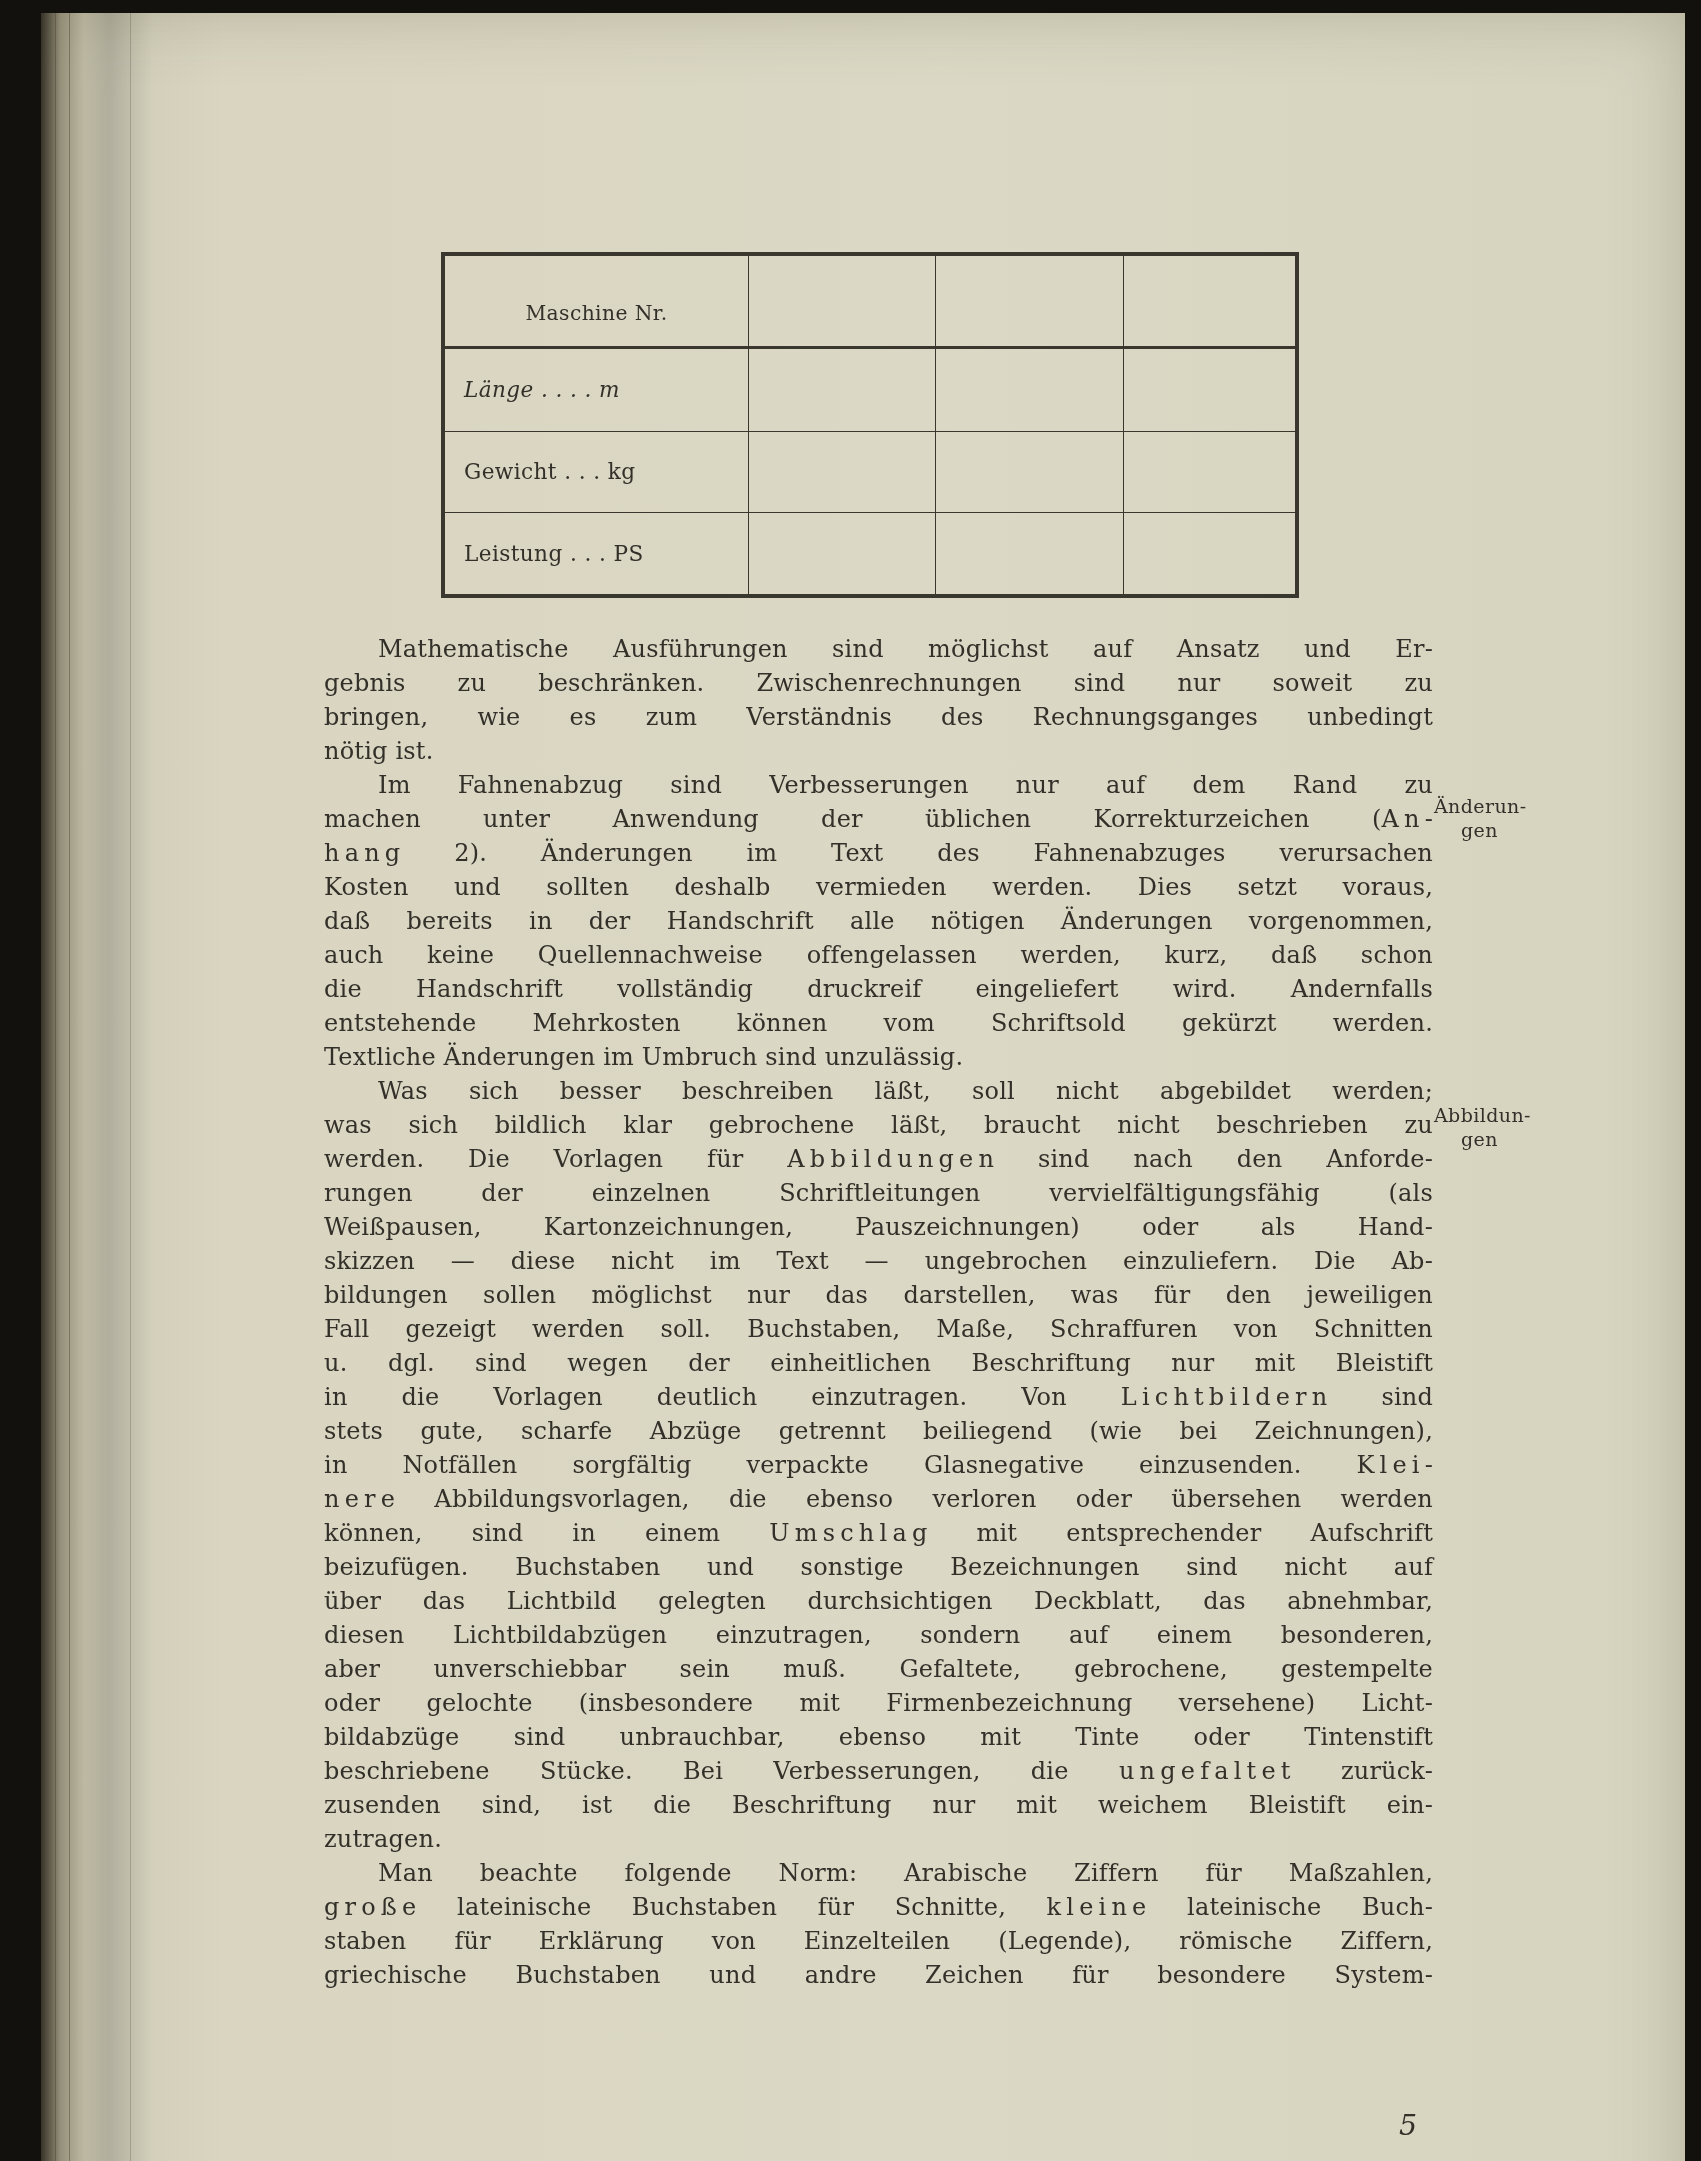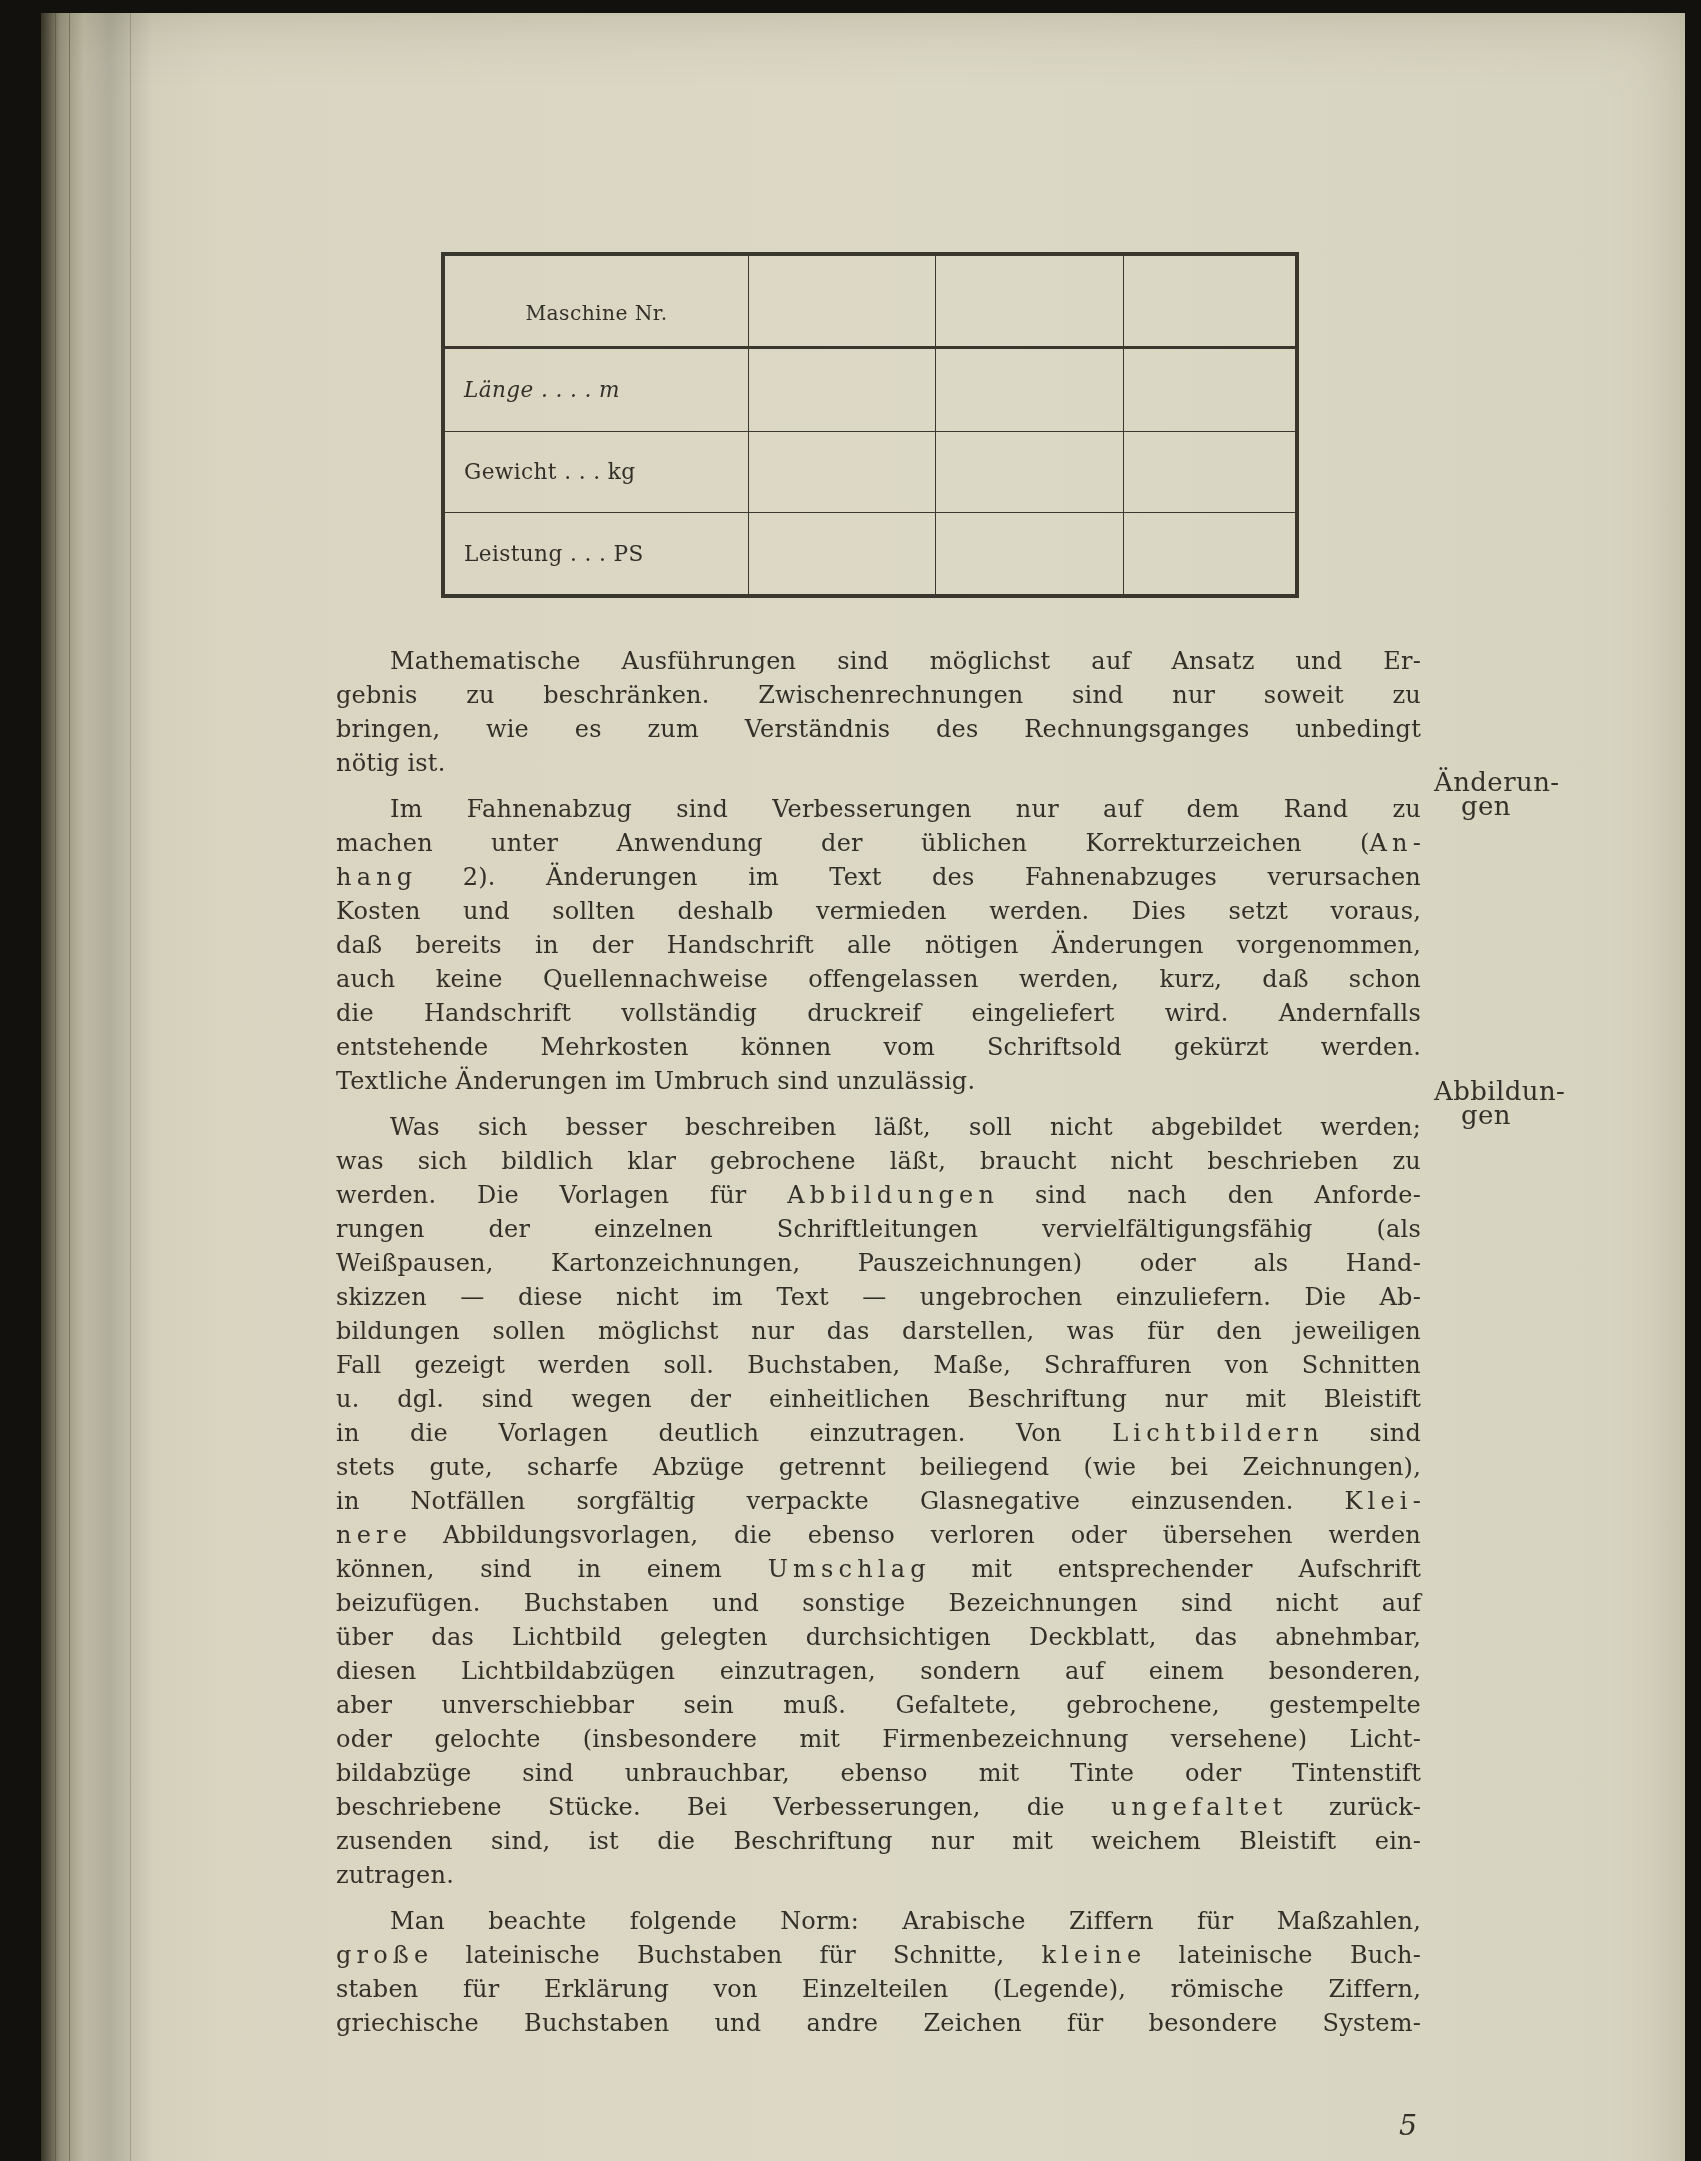--- a/index.html
+++ b/index.html
@@ -42,26 +42,26 @@
   .mtable .cell.c0{border-left:none;}
   .mtable .cell.r0{border-top:none;border-bottom:3.9px solid var(--line,#3a372e);}
   .mtable .cell.r1{border-top:none;font-style:italic;}
   .mtable .cell.label{display:flex;align-items:center;padding-left:19px;font-size:21.6px;letter-spacing:0.4px;}
   .mtable .cell.header-label{justify-content:center;padding-left:0;font-size:20.3px;margin-top:24px;}
   
   .body-text{
     position:absolute;left:324px;top:632px;width:1109px;
     font-size:24px;line-height:34px;letter-spacing:0.2px;
   }
-  .paragraph{margin:12px;}
+  .paragraph{margin:0;}
   .line{text-align:justify;text-align-last:justify;white-space:normal;}
   .line.first{text-indent:54px;}
   .line.flush{text-align-last:left;}
   
-  .margin-note{position:absolute;left:1434px;width:138px;font-size:26px;line-height:24px;letter-spacing:0.4px;}
+  .margin-note{position:absolute;left:1434px;width:138px;font-size:19px;line-height:24px;letter-spacing:0.4px;margin-top:24px;}
   .note-1{top:770px;}
   .note-2{top:1079px;}
   .mnl.indent{padding-left:27px;}
   
   .page-number{
     position:absolute;left:1399px;top:2109px;
     font-size:28.5px;font-style:italic;
   }
 </style>
 </head>

